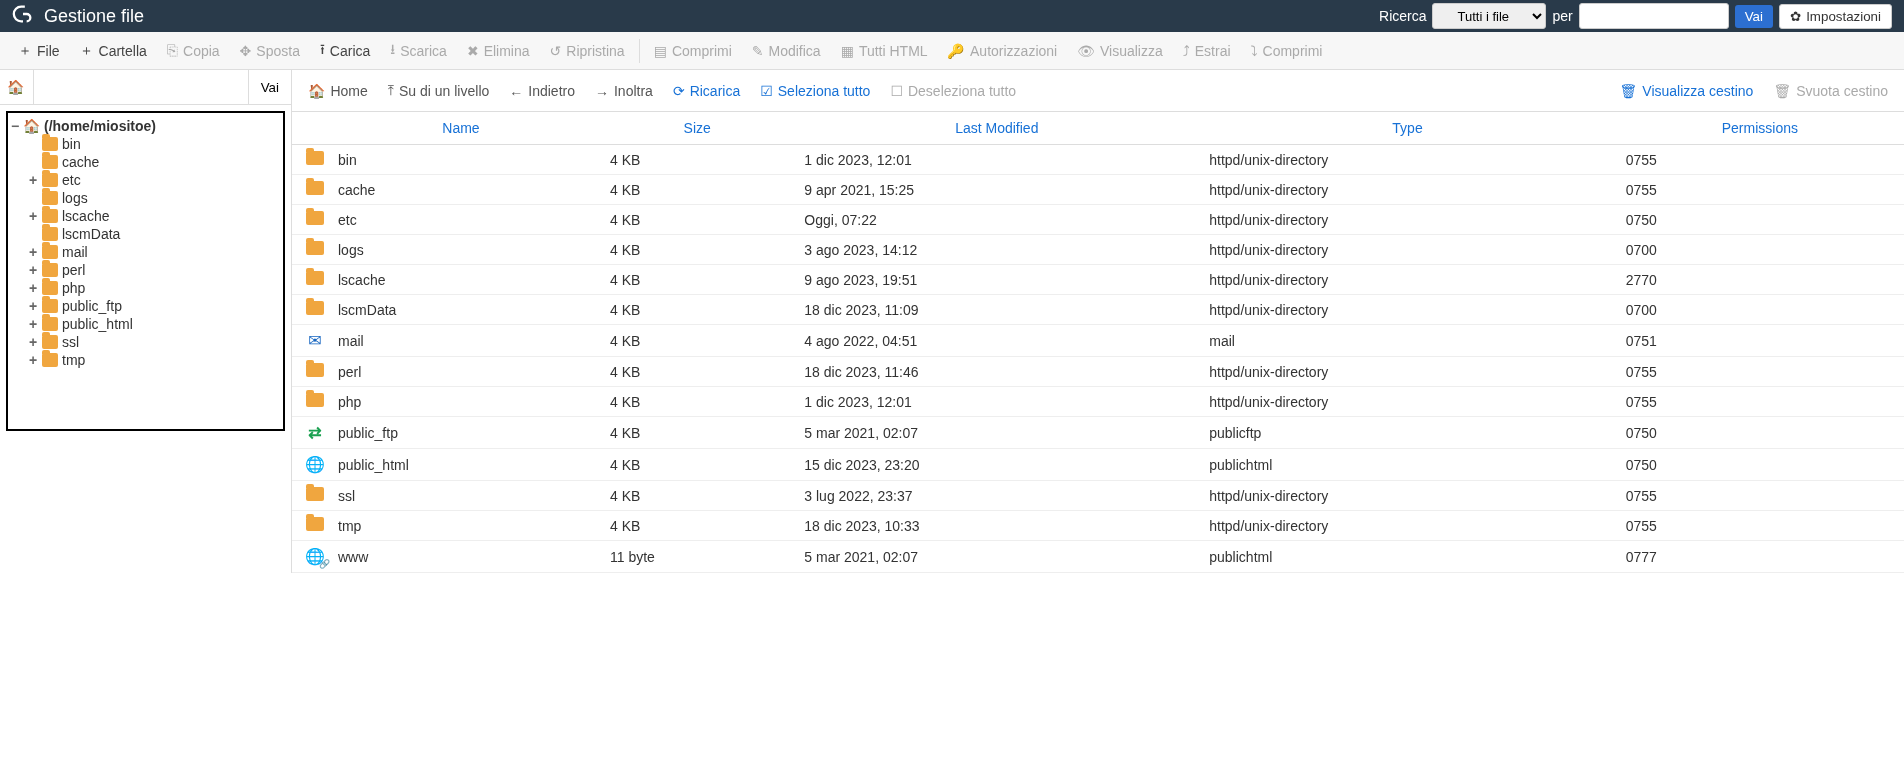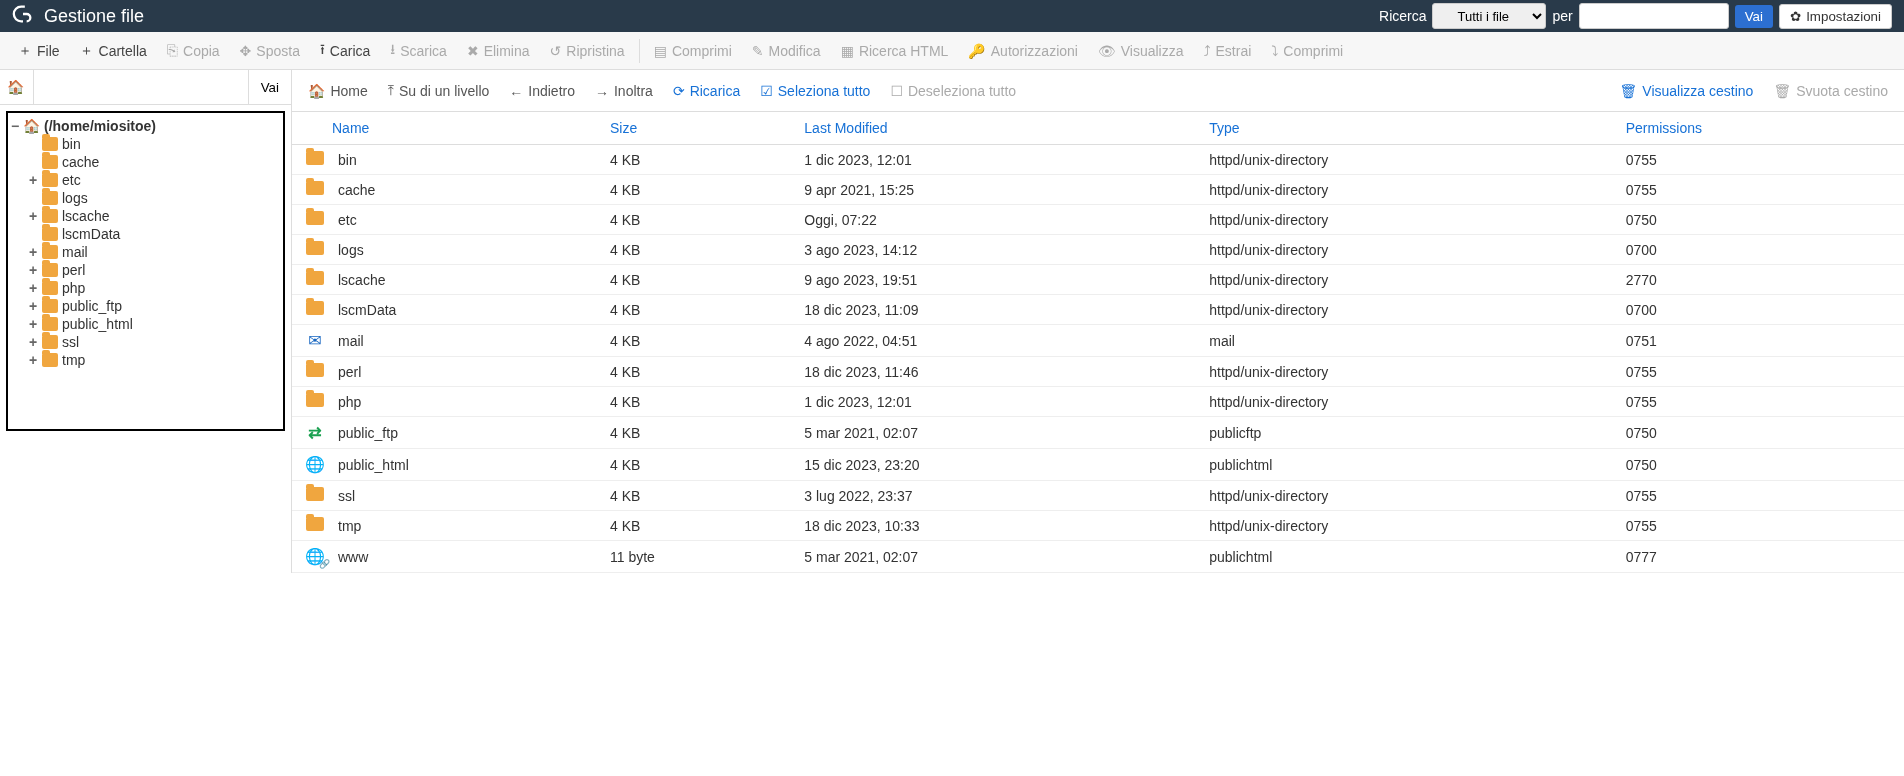--- a/index.html
+++ b/index.html
@@ -44,21 +44,21 @@
   .tree-children { padding-left:18px; }
 
   
   .navbar { display:flex; align-items:center; border-bottom:1px solid #ddd; padding:0 6px; height:42px; font-size:14px; }
   .navbar .nb-item { display:inline-flex; align-items:center; gap:5px; padding:0 10px; color:#555; cursor:pointer; }
   .navbar .nb-item.primary { color:#1771d6; }
   .navbar .nb-item.disabled { color:#aaa; cursor:default; }
 
   
   .tbl { width:100%; border-collapse:collapse; }
-  .tbl th { text-align:left; font-weight:normal; color:#1771d6; padding:8px 10px; border-bottom:1px solid #ddd; background:#fff; cursor:pointer; font-size:14px; }
+  .tbl th { text-align:center; font-weight:normal; color:#1771d6; padding:8px 10px; border-bottom:1px solid #ddd; background:#fff; cursor:pointer; font-size:14px; }
   .tbl th.name { padding-left:40px; }
   .tbl td { padding:6px 10px; border-bottom:1px solid #eee; font-size:14px; color:#333; }
   .tbl td.iconcell { width:36px; text-align:center; padding-right:0; }
 
   .folder-ic { width:18px; height:14px; display:inline-block; background:#f0a63f; border-radius:2px; position:relative; }
   .folder-ic:before { content:""; position:absolute; top:-3px; left:0; width:8px; height:4px; background:#f0a63f; border-radius:2px 2px 0 0; }
   .folder-ic.link:after{ content:"🔗"; position:absolute; bottom:-4px; right:-4px; font-size:9px; }
   .mail-ic { color:#1565c0; font-size:16px; }
   .globe-ic { color:#1771d6; font-size:16px; }
   .globe-ic.link{ position:relative;}
@@ -130,21 +130,21 @@
   <div class="tb-item disabled">
       <span>▤</span>
       <span>Comprimi</span>
     </div>
   <div class="tb-item disabled">
       <span>✎</span>
       <span>Modifica</span>
     </div>
   <div class="tb-item disabled">
       <span>▦</span>
-      <span>Ricerca HTML</span>
+      <span>Tutti HTML</span>
     </div>
   <div class="tb-item disabled">
       <span>🔑</span>
       <span>Autorizzazioni</span>
     </div>
   <div class="tb-item disabled">
       <span>👁</span>
       <span>Visualizza</span>
     </div>
   <div class="tb-item disabled">

